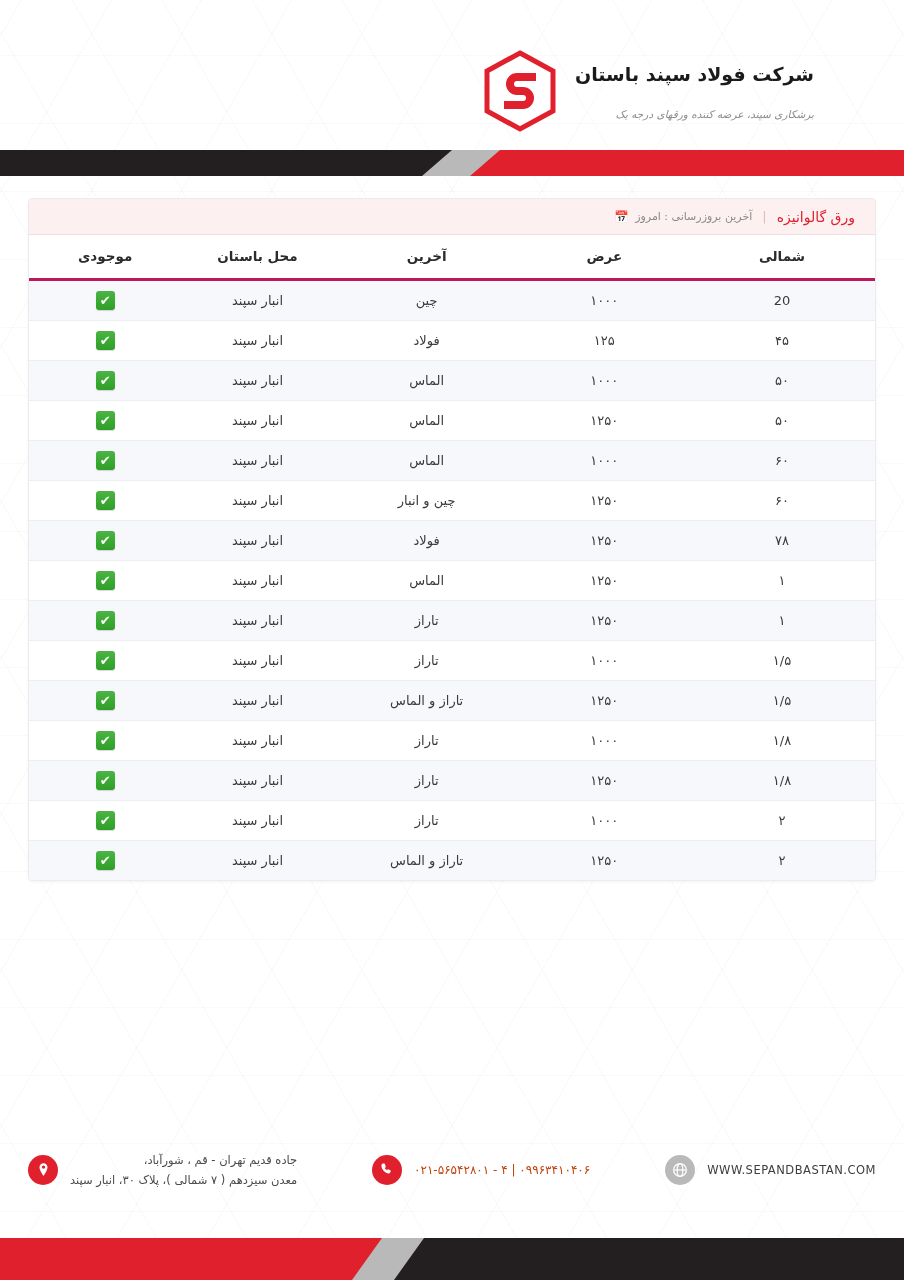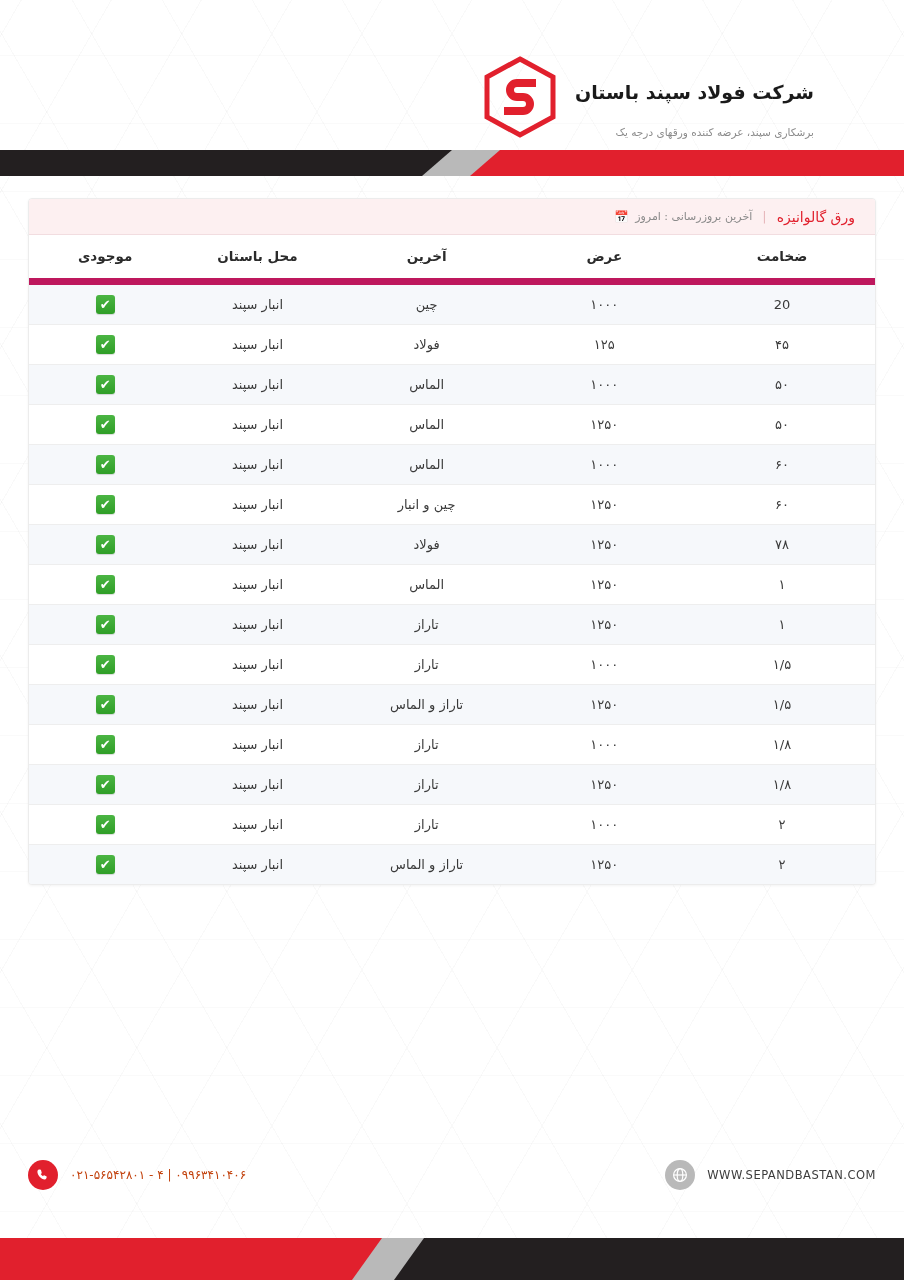--- a/index.html
+++ b/index.html
@@ -26,41 +26,42 @@
     pointer-events: none;
   }
 
   
   .header {
     position: relative;
     height: 176px;
   }
   .brand {
     position: absolute;
-    top: 56px;
+    top: 50px;
     right: 90px;
     text-align: right;
     display: flex;
-    align-items: flex-end;
+    align-items: center;
     flex-direction: row-reverse;
     gap: 18px;
   }
   .brand-text { text-align: right; }
   .brand-title {
     font-size: 19px;
     font-weight: bold;
     color: #1a1a1a;
     letter-spacing: 0;
     white-space: nowrap;
   }
   .brand-sub {
     margin-top: 23px;
     font-size: 10.5px;
     color: #8b8b8b;
     white-space: nowrap;
+    font-style: italic;
   }
   .logo-mark {
     width: 74px; height: 82px;
     position: relative;
   }
   .logo-mark svg { display: block; }
 
   
   .band {
     position: absolute;
@@ -116,21 +117,21 @@
     width: 100%;
     border-collapse: collapse;
     table-layout: fixed;
   }
   table.sheet th {
     font-size: 13.5px;
     font-weight: bold;
     color: #2b2b2b;
     padding: 13px 0 14px;
     text-align: center;
-    border-bottom: 7px solid #be185d;
+    border-bottom: 3px solid #be185d;
     background: #ffffff;
   }
   table.sheet td {
     font-size: 13px;
     color: #3a3a3a;
     padding: 10px 0;
     text-align: center;
     border-bottom: 1px solid #eeeeee;
     height: 35px;
   }
@@ -242,21 +243,21 @@
     <table class="sheet">
       <colgroup>
         <col style="width:22%">
           <col style="width:20%">
           <col style="width:22%">
           <col style="width:18%">
           <col style="width:18%">
       </colgroup>
       <thead>
         <tr>
-          <th>ضخامت</th>
+          <th>شمالی</th>
           <th>عرض</th>
           <th>آخرین</th>
           <th>محل باستان</th>
           <th>موجودی</th>
         </tr>
       </thead>
       <tbody id="table-body">
           <tr>
             <td>20</td>
             <td>۱۰۰۰</td>
@@ -381,20 +382,31 @@
 
       <div class="f-item">
         <div class="f-circle f-red">
           <svg width="15" height="15" viewBox="0 0 16 16" fill="#fff">
             <path d="M3.2 1.6c-.5 0-1 .3-1.3.8C1 4 1.6 6.6 3.6 9c2 2.4 4.4 3.5 6.1 3.2.6-.1 1-.5 1.2-1l.5-1.3c.1-.4 0-.8-.4-1l-1.9-1c-.3-.2-.7-.1-1 .2l-.6.7c-1-.5-1.9-1.3-2.5-2.4l.8-.5c.3-.2.4-.6.3-.9L5.3 2.2c-.1-.4-.5-.6-.9-.6H3.2z"></path>
           </svg>
         </div>
         <div class="f-phone">۰۲۱-۵۶۵۴۲۸۰۱ - ۴ | ۰۹۹۶۳۴۱۰۴۰۶</div>
       </div>
 
+      <div class="f-item">
+        <div class="f-circle f-red">
+          <svg width="15" height="15" viewBox="0 0 16 16" fill="#fff">
+            <path d="M8 1.2c-2.4 0-4.3 1.9-4.3 4.3C3.7 8.9 8 14.8 8 14.8s4.3-5.9 4.3-9.3c0-2.4-1.9-4.3-4.3-4.3zm0 6a1.8 1.8 0 1 1 0-3.6 1.8 1.8 0 0 1 0 3.6z"></path>
+          </svg>
+        </div>
+        <div class="f-text">
+          <div>جاده قدیم تهران - قم ، شورآباد،</div>
+          <div>معدن سیزدهم ( ۷ شمالی )، پلاک ۳۰، انبار سپند</div>
+        </div>
+      </div>
     </div>
 
     <div class="footer-band">
       <svg width="904" height="58" viewBox="0 0 904 58" preserveAspectRatio="none">
         <polygon points="0,16 400,16 370,58 0,58" fill="#e1202d"></polygon>
         <polygon points="382,16 440,16 410,58 352,58" fill="#b9b9b9"></polygon>
         <polygon points="424,16 904,16 904,58 394,58" fill="#231f20"></polygon>
       </svg>
     </div>
   </div>

